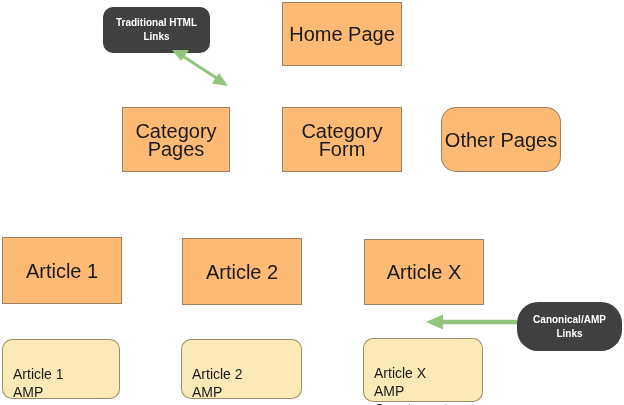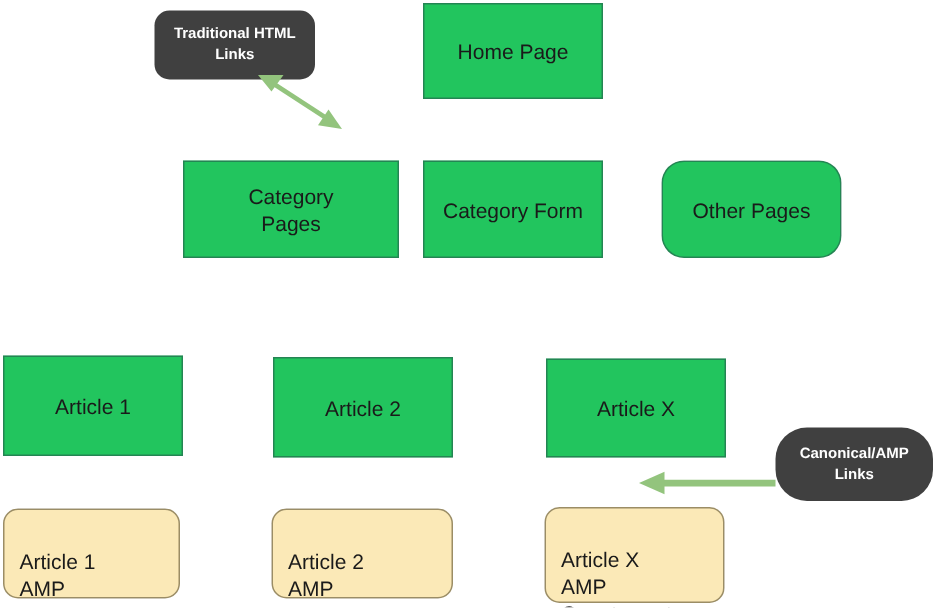--- a/index.html
+++ b/index.html
@@ -10,29 +10,29 @@
   }
   .stage {
     position: relative;
     width: 624px;
     height: 405px;
     background: #ffffff;
     overflow: hidden;
   }
   .node {
     position: absolute;
-    background: #22c55e;
+    background: #fdba74;
     border: 1px solid rgba(40, 55, 70, 0.45);
     box-sizing: border-box;
     display: flex;
     align-items: center;
     justify-content: center;
     text-align: center;
     color: #1a1a1a;
-    font-size: 14px;
+    font-size: 20px;
     line-height: 18px;
     white-space: pre-line;
   }
   .amp {
     position: absolute;
     background: #fbe9b7;
     border: 1px solid rgba(60, 50, 20, 0.5);
     border-radius: 10px;
     box-sizing: border-box;
     padding: 7px 10px;
@@ -66,21 +66,21 @@
 </style>
 </head>
 <body>
 
 <div class="stage">
 
   <div class="node" style="left:282px; top:2px; width:120px; height:64px;">
     <span>Home Page</span>
   </div>
 
-  <div class="node" style="left:122px; top:107px; width:144px; height:65px;">
+  <div class="node" style="left:122px; top:107px; width:108px; height:65px;">
     <span>Category
 Pages</span>
   </div>
   <div class="node" style="left:282px; top:107px; width:120px; height:65px;">
     <span>Category Form</span>
   </div>
   <div class="node" style="left:441px; top:107px; width:120px; height:65px;border-radius:15px;">
     <span>Other Pages</span>
   </div>
 
@@ -107,21 +107,21 @@
   <div class="amp" style="left:363px; top:338px; width:120px; height:64px;">
     <span>Article X
 AMP
 Counterpart</span>
   </div>
 
   <div class="callout" style="left:103px; top:7px; width:107px; height:46px;">
     <span>Traditional HTML
 Links</span>
   </div>
-  <div class="callout" style="left:517px; top:285px; width:105px; height:49px;border-radius:21px;">
+  <div class="callout" style="left:517px; top:302px; width:105px; height:49px;border-radius:21px;">
     <span>Canonical/AMP
 Links</span>
   </div>
 
   <svg class="overlay" width="624" height="405" viewBox="0 0 624 405">
 
     <polygon points="172,50 189,50 181,61" fill="#93c47d"></polygon>
 
     <g>
       <line x1="178" y1="53" x2="218" y2="79" stroke="#93c47d" stroke-width="3"></line>

